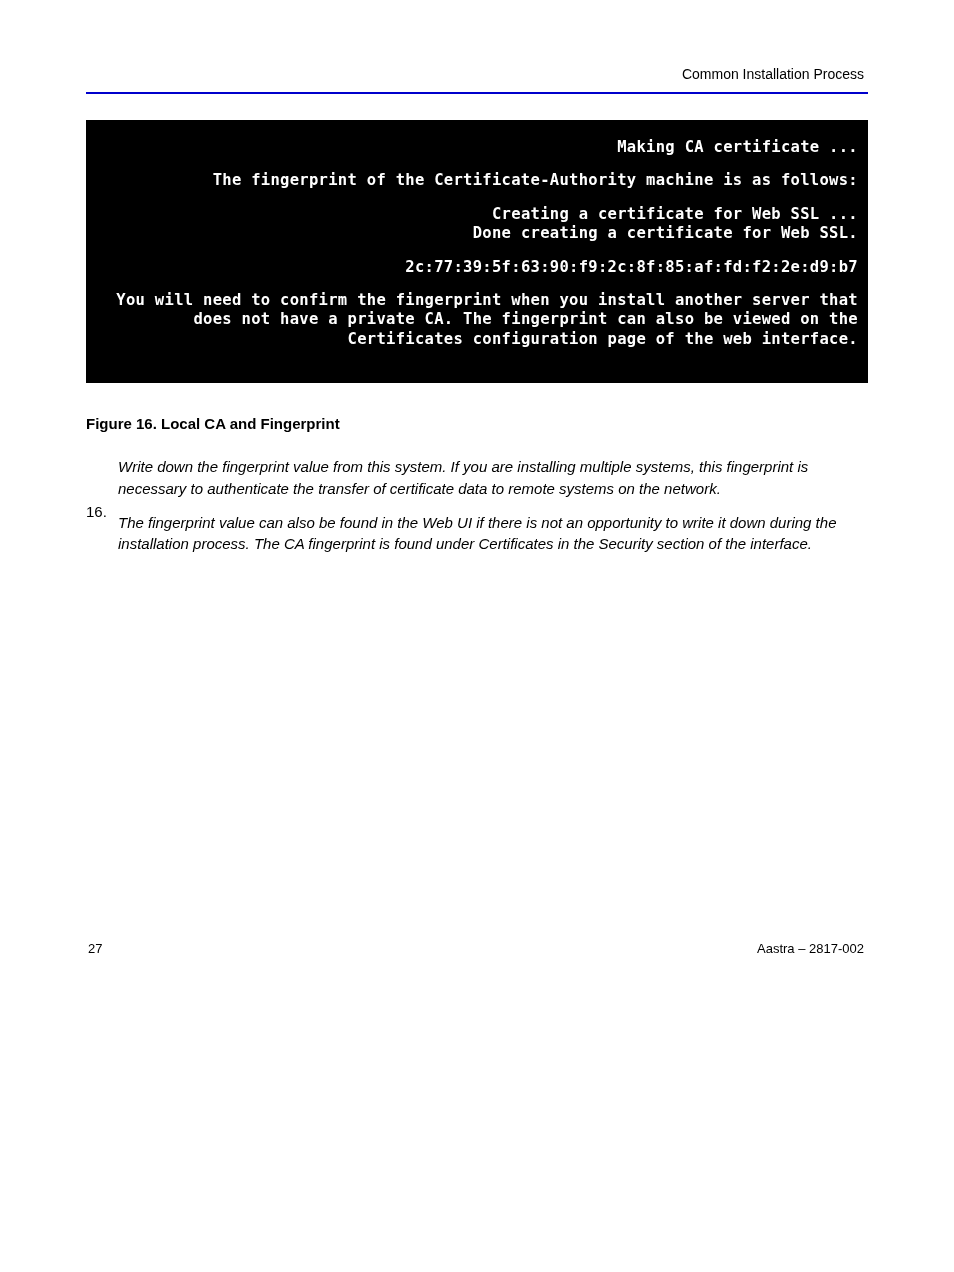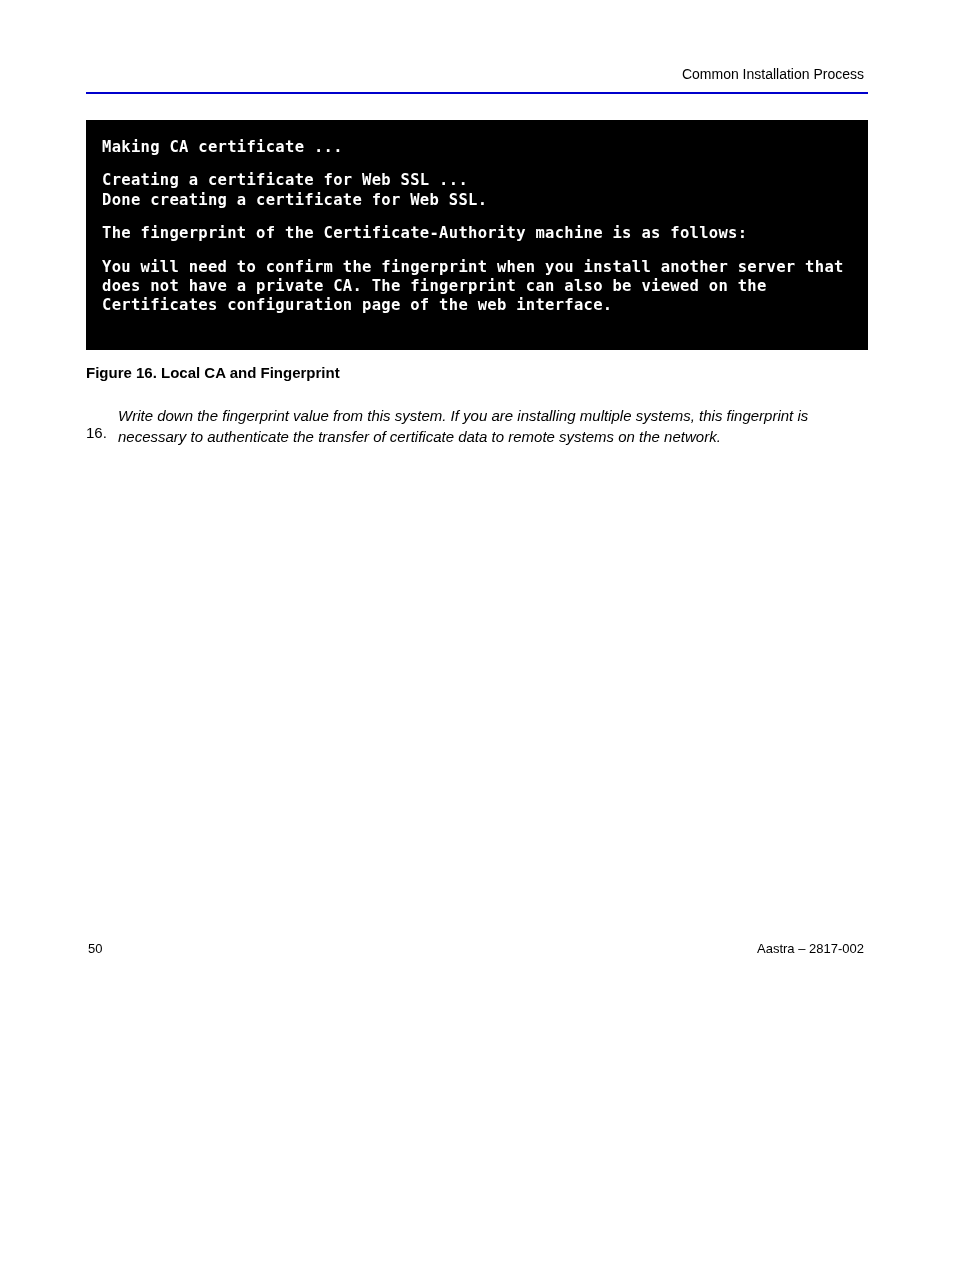--- a/index.html
+++ b/index.html
@@ -67,30 +67,31 @@
   }
   .figure {
     background: #000;
     padding: 18px 10px 18px 16px;
     color: #fff;
     font-family: "DejaVu Sans Mono", "Liberation Mono", "Courier New", monospace;
     font-size: 15.5px;
     line-height: 1.25;
     letter-spacing: 0.3px;
     font-weight: 600;
+    text-align: right;
   }
   .figure .blk {
     margin: 0 0 14px 0;
     white-space: pre-wrap;
   }
   .figure .blk:last-child {
     margin-bottom: 16px;
   }
   .caption {
-    margin-top: 14px;
+    margin-top: 32px;
     font-size: 15px;
     font-weight: bold;
   }
   .step {
     display: flex;
     margin-top: 24px;
     font-size: 15px;
     line-height: 1.45;
     align-items: center;
   }
@@ -113,35 +114,37 @@
 
   <div class="header-right">Common Installation Process</div>
 
   <div class="top-rule"></div>
 
   <div class="content">
 
 
     <div class="figure">
       <div class="blk">Making CA certificate ...</div>
+      <div class="blk">The fingerprint of the Certificate-Authority machine is as follows:</div>
       <div class="blk">Creating a certificate for Web SSL ...
 Done creating a certificate for Web SSL.</div>
-      <div class="blk">The fingerprint of the Certificate-Authority machine is as follows:</div>
+      <div class="blk">2c:77:39:5f:63:90:f9:2c:8f:85:af:fd:f2:2e:d9:b7</div>
       <div class="blk">You will need to confirm the fingerprint when you install another server that does not have a private CA. The fingerprint can also be viewed on the Certificates configuration page of the web interface.</div>
     </div>
 
     <div class="caption">Figure 16. Local CA and Fingerprint</div>
 
     <div class="step">
       <div class="step-num">16.</div>
       <div class="step-body">
         <p>Write down the fingerprint value from this system. If you are installing multiple systems, this fingerprint is necessary to authenticate the transfer of certificate data to remote systems on the network.</p>
+        <p>The fingerprint value can also be found in the Web UI if there is not an opportunity to write it down during the installation process. The CA fingerprint is found under Certificates in the Security section of the interface.</p>
       </div>
     </div>
 
   </div>
 
   <div class="bottom-rule"></div>
 
-  <div class="page-number">50</div>
+  <div class="page-number">27</div>
   <div class="company">Aastra – 2817-002</div>
 
 </div>
 
 </body></html>

